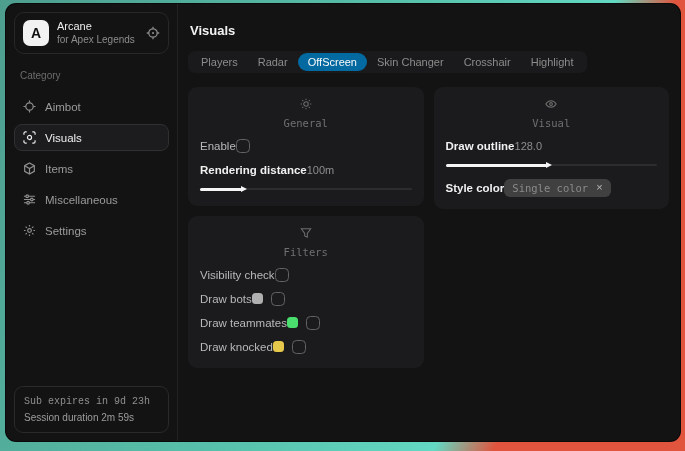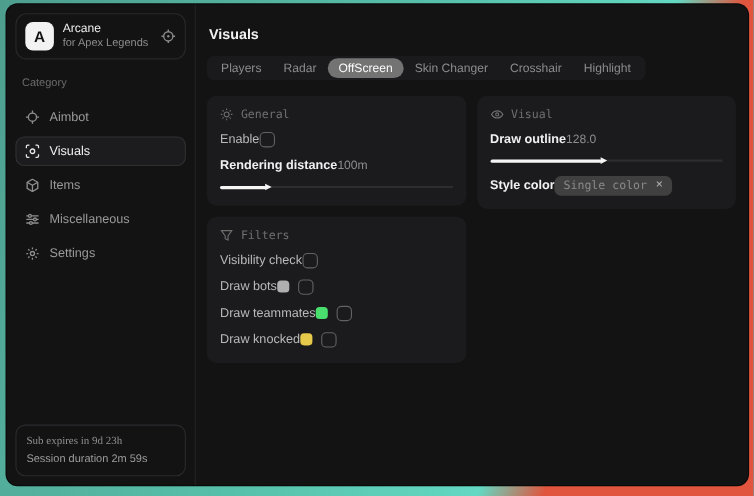--- a/index.html
+++ b/index.html
@@ -34,38 +34,38 @@
   .nav-item { display:flex; align-items:center; gap:9px; color:#9a9a9a;
     font-size:11.5px; padding:6px 8px; margin:2px 0; border:1px solid transparent;
     border-radius:8px; cursor:pointer; }
   .nav-item .nav-icon { display:flex; color:#8f8f8f; }
   .nav-item.active { background:#1c1c1e; border-color:#303032; color:#f0f0f0; }
   .nav-item.active .nav-icon { color:#e8e8e8; }
 
   .sidebar-spacer { flex:1; }
   .status-card { border:1px solid #2a2a2c; border-radius:9px; padding:7px 9px;
     line-height:1.55; }
-  .status-line1 { color:#8f8f8f; font-size:10px; font-family:Liberation Serif, serif; }
+  .status-line1 { color:#8f8f8f; font-size:10px; font-family:Liberation Mono, monospace; }
   .status-line2 { color:#9c9c9c; font-size:10px; }
 
   
   .main { flex:1; padding:13px 11px 12px 10px; display:flex; flex-direction:column; }
   .main-title { color:#f2f2f2; font-size:13px; font-weight:bold; margin:6px 0 0 2px; }
 
   .tab-bar { display:inline-flex; align-self:flex-start; margin-top:13px;
     background:#1a1a1c; border-radius:7px; padding:2px 3px; align-items:center;justify-content:center; }
   .tab { color:#8c8c8c; font-size:11px; padding:3px 10px; border-radius:9px; cursor:pointer; white-space:nowrap; }
-  .tab.active { background:#737373; color:#fafafa; }
+  .tab.active { background:#0369a1; color:#fafafa; }
 
   .content { display:flex; gap:10px; margin-top:14px; align-items:flex-start; }
   .col { flex:1; display:flex; flex-direction:column; gap:10px; min-width:0; }
 
   .panel { background:#1b1b1d; border-radius:9px; padding:9px 12px 11px 12px; }
   .panel-header { display:flex; align-items:center; gap:7px; color:#707070;
-    font-size:10.5px; font-family:"DejaVu Sans Mono",monospace; margin:2px 0 6px 0; }
+    font-size:10.5px; font-family:"DejaVu Sans Mono",monospace; margin:2px 0 6px 0;flex-direction:column; }
   .panel-header .ph-icon { display:flex; color:#6e6e6e; }
 
   .row { display:flex; align-items:center; 
     min-height:21px; margin-top:3px; }
   .row-label { color:#b9b9b9; font-size:11.5px; }
   .row-label.strong { color:#f0f0f0; font-weight:bold; }
   .row-value { color:#8d8d8d; font-size:11px; }
   .row-right { display:flex; align-items:center; gap:8px; }
 
   .checkbox { width:14px; height:14px; border:1.5px solid #626264; border-radius:4.5px;

